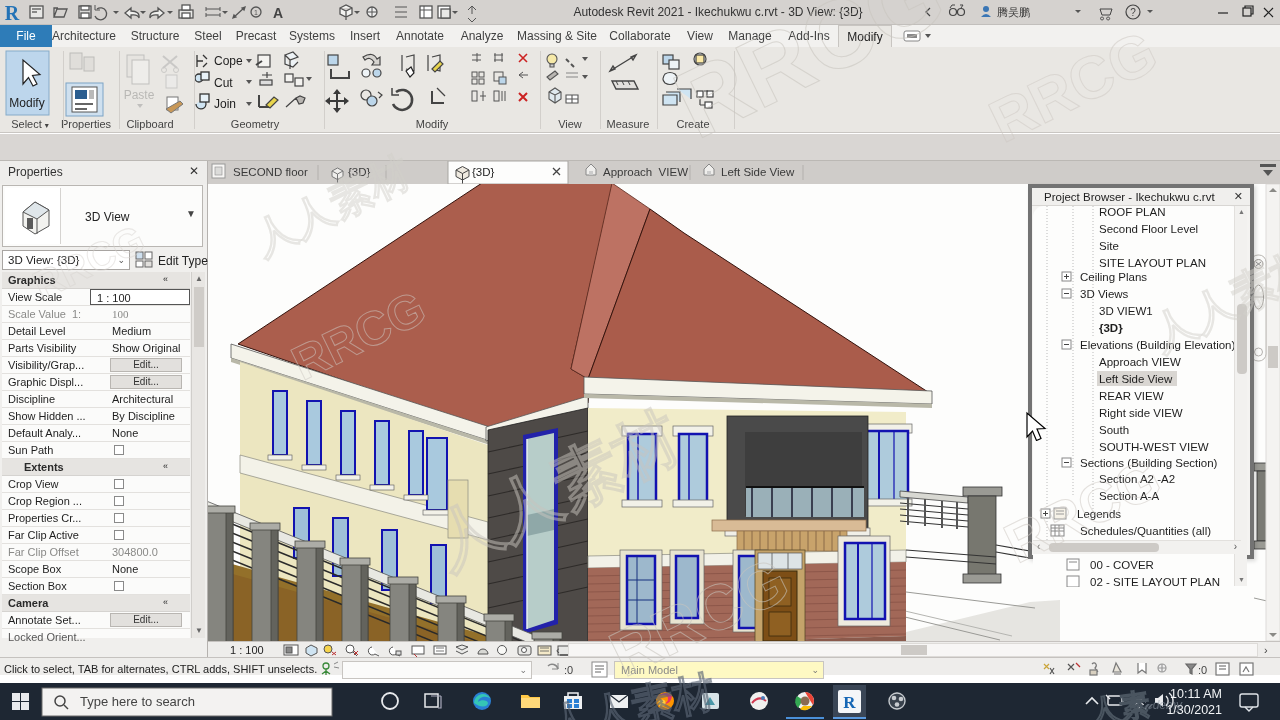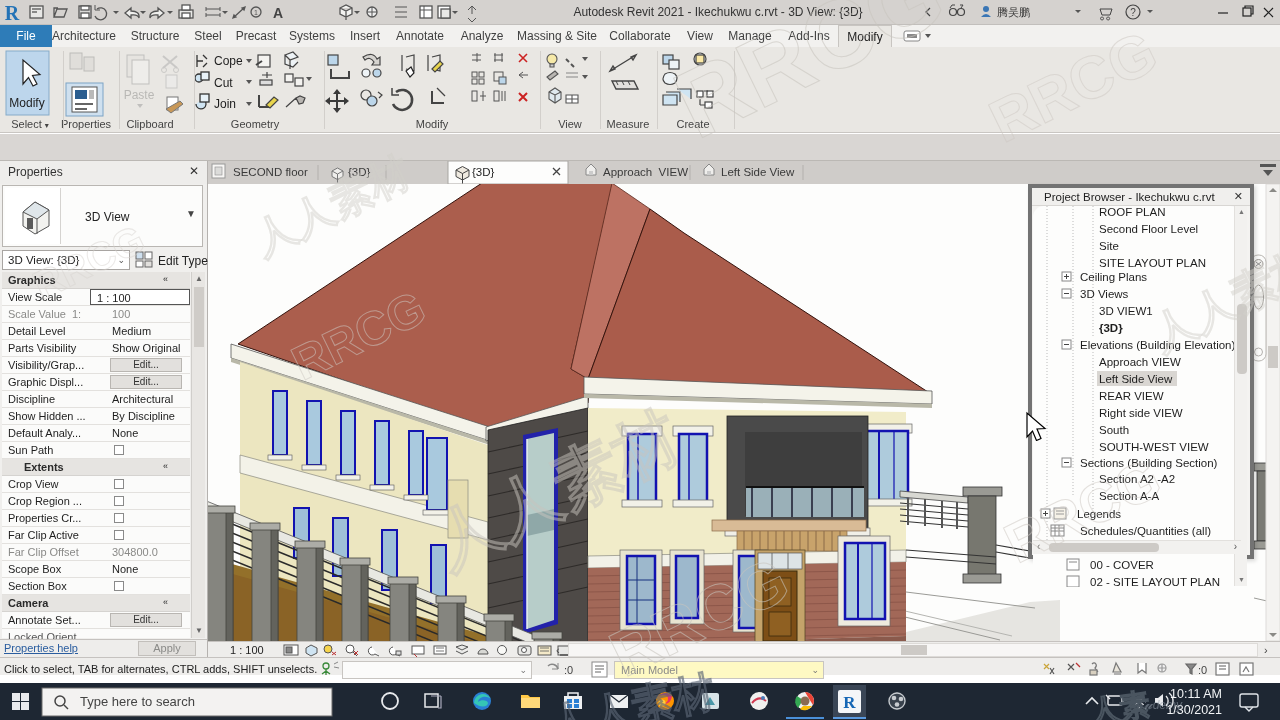--- a/index.html
+++ b/index.html
@@ -371,21 +371,21 @@
       </div>
     <div class="prow" style="top:105px;">
         <span class="lab">View Scale</span>
         <span class="val" style="left:0;"></span>
       <div style="position:absolute;left:88px;top:0px;width:100px;height:16px;background:#fff;border:1px solid #555;">
           <span style="position:absolute;left:6px;top:2px;">1 : 100</span>
         </div>
       </div>
     <div class="prow" style="top:122px;">
         <span class="lab" style="color:#8a8a88;">Scale Value &nbsp;1:</span>
-        <span class="val" style="color:#8a8a88;">100</span>
+        <span class="val" style="color:#8a8a88;font-family:Liberation Serif, serif;">100</span>
       </div>
     <div class="prow" style="top:139px;">
         <span class="lab">Detail Level</span>
         <span class="val">Medium</span>
       </div>
     <div class="prow" style="top:156px;">
         <span class="lab">Parts Visibility</span>
         <span class="val">Show Original</span>
       </div>
     <div class="prow" style="top:173px;">
@@ -455,24 +455,20 @@
     <div class="prow" style="top:445px;height:9px;border-bottom:none;">
         <span class="lab" style="color:#555;">Locked Orient...</span>
       </div>
 
     <div style="position:absolute;left:191px;top:88px;width:14px;height:366px;background:#e8e6e3;border-left:1px solid #d0cecb;">
       <div style="position:absolute;left:0;top:0;width:14px;height:14px;color:#666;font-size:8px;text-align:center;line-height:14px;">▲</div>
       <div style="position:absolute;left:2px;top:15px;width:10px;height:60px;background:#cfccc8;"></div>
       <div style="position:absolute;left:0;bottom:0;width:14px;height:14px;color:#666;font-size:8px;text-align:center;line-height:14px;">▼</div>
     </div>
 
-    <div style="position:absolute;left:0;bottom:0;width:207px;height:18px;background:#eeedeb;border-top:1px solid #c5c2bf;">
-      <span style="position:absolute;left:4px;top:2px;font-size:11px;color:#2a5d9f;text-decoration:underline;">Properties help</span>
-      <div style="position:absolute;left:138px;top:1px;width:58px;height:15px;background:#e2e0dd;border:1px solid #c2bfbb;text-align:center;font-size:11px;color:#8a8a88;">Apply</div>
-    </div>
   </div>
 
   <div class="abs" id="canvas">
     <svg width="1072" height="457" style="position:absolute;left:0;top:0">
       <g transform="translate(-208,-184)">
 
         <polygon points="560,645 906,632 1030,602 1060,600 1060,660 560,660" fill="#e6e5e1"></polygon>
         <line x1="906" y1="592" x2="1035" y2="608" stroke="#9a9a96" stroke-width="1"></line>
         <line x1="876" y1="610" x2="1000" y2="640" stroke="#9a9a96" stroke-width="1"></line>
         <line x1="888" y1="607" x2="1012" y2="636" stroke="#b5b5b1" stroke-width="1"></line>

